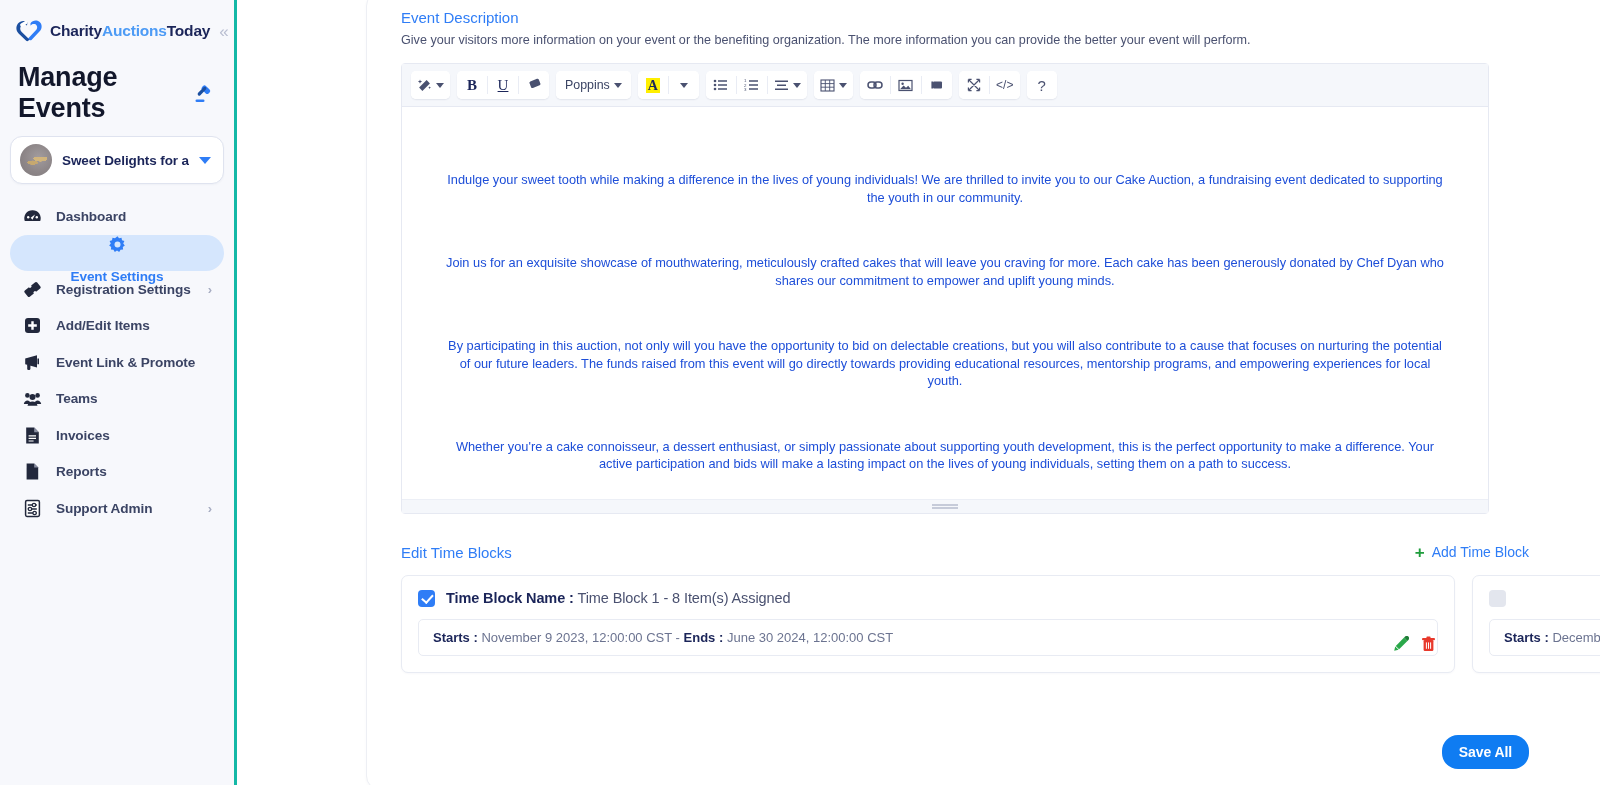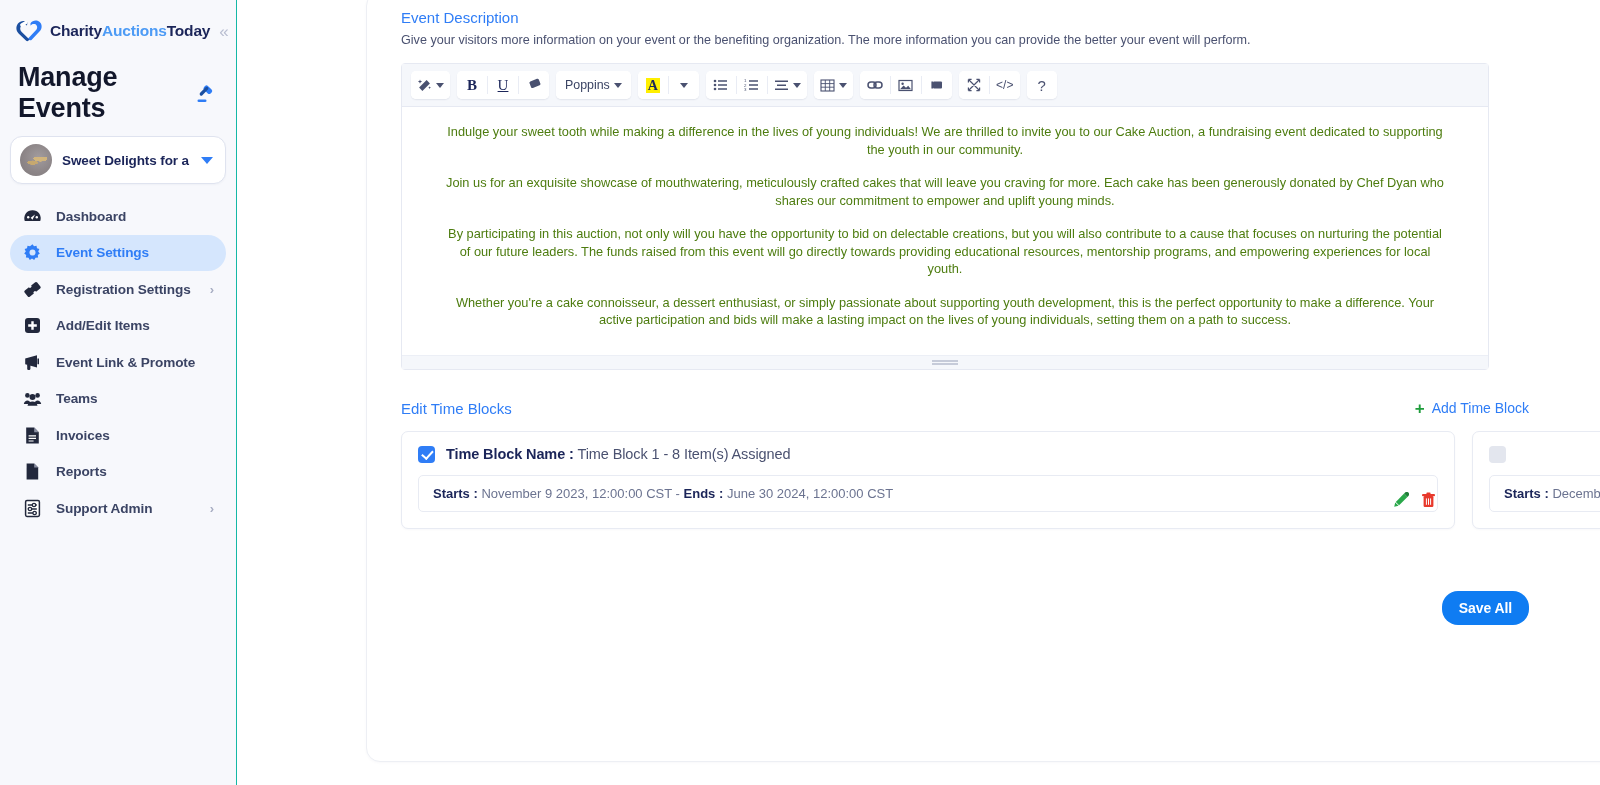--- a/index.html
+++ b/index.html
@@ -8,21 +8,21 @@
     font-family: "Liberation Sans", sans-serif;
     background: #ffffff;
     overflow: hidden;
   }
   .app { display: flex; width: 1600px; height: 785px; }
 
   
   .sidebar {
     width: 237px; height: 785px;
     background: #f7f8fc;
-    border-right: 1px solid #14b8a6;
+    border-right: 3px solid #14b8a6;
     flex: 0 0 237px;
     position: relative;
   }
   .brand {
     display: flex; align-items: center; gap: 6px;
     padding: 18px 10px 10px 14px;
   }
   .brand-logo { width: 30px; height: 26px; flex: 0 0 30px; }
   .brand-text { font-size: 15.5px; font-weight: 700; letter-spacing: -.2px; white-space: nowrap; }
   .bt-1 { color: #1b2559; }
@@ -79,21 +79,21 @@
   .nav { padding: 0 10px; }
   .nav-item {
     display: flex; align-items: center; gap: 14px;
     height: 36.5px; padding: 0 12px;
     border-radius: 19px; cursor: pointer;
     color: #3b4464; font-size: 13.6px; font-weight: 700;
     letter-spacing: -.1px;
     position: relative;
     margin-bottom: 0px;
   }
-  .nav-item.active { background: #d5e6fd; color: #2f7df6; }
+  .nav-item.active { background: #d5e6fd; color: #2f7df6; flex-direction: column; }
   .nav-ico { width: 20px; height: 20px; flex: 0 0 20px; display: flex; align-items: center; justify-content: center; }
   .nav-ico svg { display: block; }
   .nav-chevron {
     position: absolute; right: 12px; color: #a7adc2; font-size: 13px; line-height: 1;
   }
 
   
   .main {
     flex: 1 1 auto; height: 702px;
     background: #ffffff;
@@ -157,22 +157,22 @@
     background: #ffef00; color: #1b2559; font-weight: 700;
     font-family: "Liberation Serif", serif; font-size: 14px;
     padding: 0 2px; line-height: 15px;
   }
   .editor-body {
     padding: 16px 40px 10px 40px;
     min-height: 232px;
     background: #fff;
   }
   .editor-body p {
-    color: #4d7c0f; font-size: 12.8px; line-height: 17.5px;
-    text-align: center; margin-bottom: 16px;
+    color: #1d4ed8; font-size: 12.8px; line-height: 17.5px;
+    text-align: center; margin-bottom: 16px; margin-top: 48px;
   }
   .resize-bar {
     height: 14px; background: #f5f7fb; border-top: 1px solid #eceff6;
     display: flex; align-items: center; justify-content: center;
     cursor: ns-resize;
   }
   .grip { width: 26px; height: 5px; border-top: 2px solid #c6cbd9; border-bottom: 2px solid #c6cbd9; }
 
   
   .tb-head {

